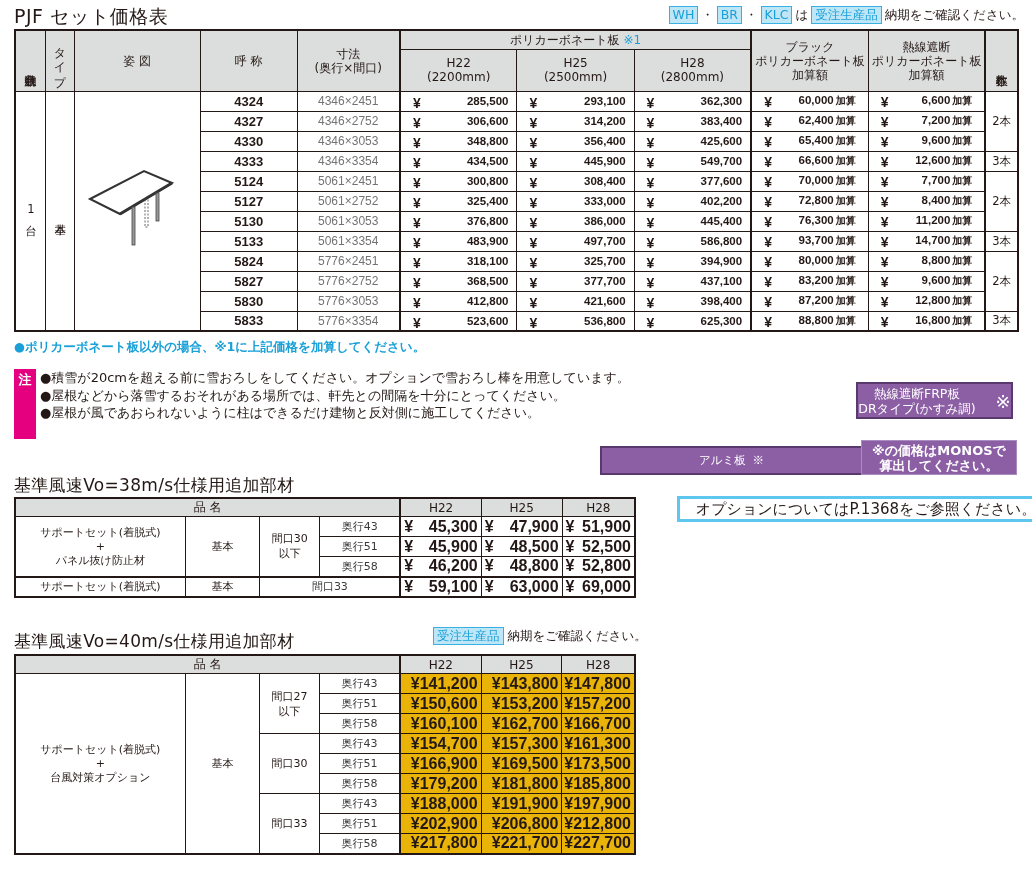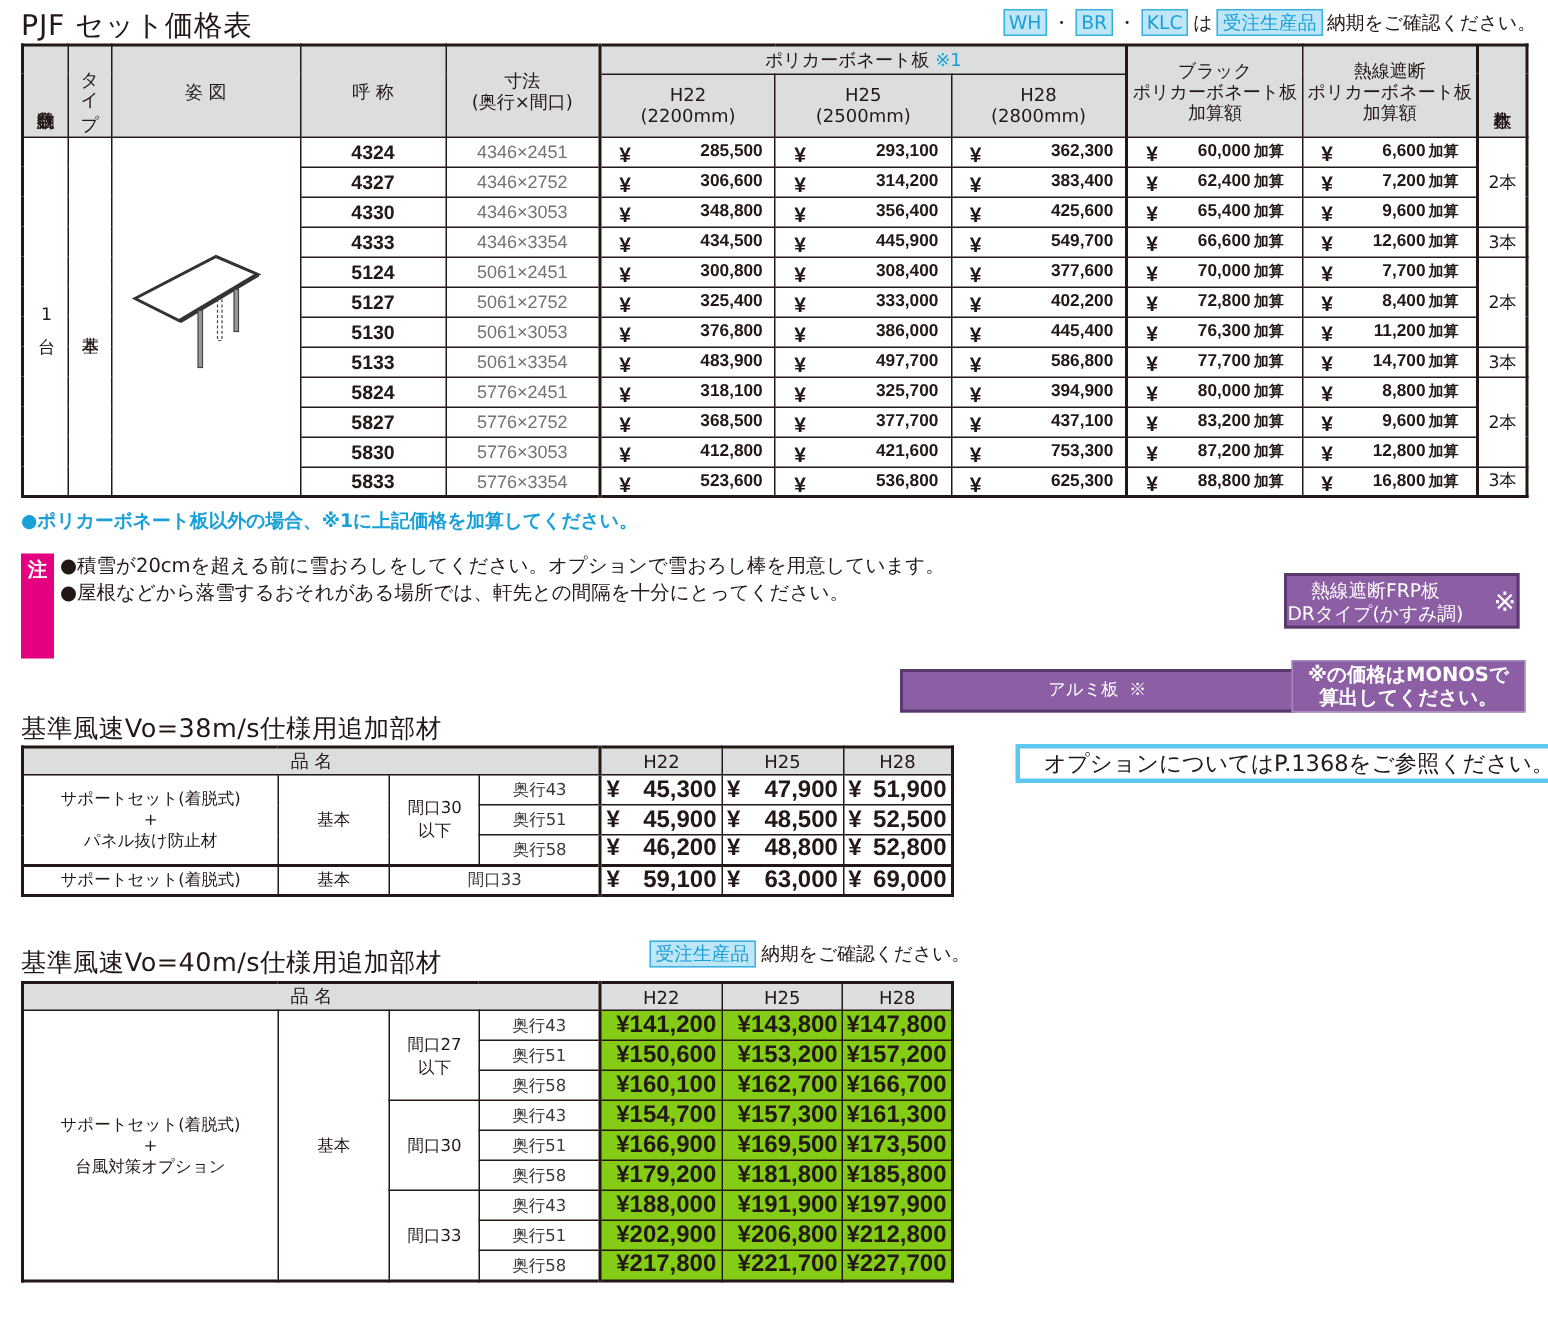--- a/index.html
+++ b/index.html
@@ -29,21 +29,21 @@
   .frp { left: 856px; top: 382px; width: 157px; height: 37px; font-size: 12.5px; line-height: 15px; padding-top: 2px; }
   .alumi { left: 600px; top: 446px; width: 263px; height: 29px; font-size: 11.5px; line-height: 25px; font-family: Liberation Mono, monospace; }
   .monos { left: 861px; top: 440px; width: 156px; height: 35px; font-size: 13px; line-height: 15px; padding-top: 2px; border: 1px solid #a98dc0; font-weight: bold; }
   .option-note { left: 677px; top: 496px; width: 378px; height: 26px; border: 3px solid #5ec7ef; font-size: 15px; text-align: center; line-height: 20px; }
   .sec-title { font-size: 17px; letter-spacing: 0.3px; }
   .sub { font-size: 12px; border: 2px solid #231815; font-family: "DejaVu Sans", sans-serif; }
   .sub th { background: #dcdddd; height: 18px; font-size: 12px; }
   .sub td { height: 20px; font-size: 11px; }
   .sub .p { font-family: "Liberation Sans", sans-serif; font-weight: bold; font-size: 16px; text-align: right; padding-right: 3px; white-space: nowrap; }
   .sub .p .yen { float: left; padding-left: 3px; }
-  .sub .blue { background: #84cc16; }
+  .sub .blue { background: #eab308; }
   .sub .blue .yen { float: none; padding-left: 0; }
   .sub .dep { font-family: "DejaVu Sans", sans-serif; color: #3a3a3a; font-size: 11px; }
   .t1 { left: 14px; top: 497px; width: 622px; }
   .t2 { left: 14px; top: 654px; width: 622px; }
   .s2note { left: 433px; top: 627px; font-size: 12.5px; display: flex; gap: 4px; align-items: center; }
 </style>
 </head>
 <body>
 
 <div class="abs title">PJF セット価格表</div>
@@ -186,21 +186,21 @@
         <td class="price"><span class="yen">¥</span><span>445,400</span></td>
         <td class="price addc thick-l"><span class="yen">¥</span><span>76,300</span><span class="add">加算</span></td>
         <td class="price addc"><span class="yen">¥</span><span>11,200</span><span class="add">加算</span></td>
       </tr>
       <tr style="border-bottom: 1px solid rgb(35, 24, 21);">
         <td class="code">5133</td>
         <td class="size">5061×3354</td>
         <td class="price thick-l"><span class="yen">¥</span><span>483,900</span></td>
         <td class="price"><span class="yen">¥</span><span>497,700</span></td>
         <td class="price"><span class="yen">¥</span><span>586,800</span></td>
-        <td class="price addc thick-l"><span class="yen">¥</span><span>77,700</span><span class="add">加算</span></td>
+        <td class="price addc thick-l"><span class="yen">¥</span><span>93,700</span><span class="add">加算</span></td>
         <td class="price addc"><span class="yen">¥</span><span>14,700</span><span class="add">加算</span></td>
         <td rowspan="1" class="thick-l">3本</td>
       </tr>
       <tr>
         <td class="code">5824</td>
         <td class="size">5776×2451</td>
         <td class="price thick-l"><span class="yen">¥</span><span>318,100</span></td>
         <td class="price"><span class="yen">¥</span><span>325,700</span></td>
         <td class="price"><span class="yen">¥</span><span>394,900</span></td>
         <td class="price addc thick-l"><span class="yen">¥</span><span>80,000</span><span class="add">加算</span></td>
@@ -214,21 +214,21 @@
         <td class="price"><span class="yen">¥</span><span>377,700</span></td>
         <td class="price"><span class="yen">¥</span><span>437,100</span></td>
         <td class="price addc thick-l"><span class="yen">¥</span><span>83,200</span><span class="add">加算</span></td>
         <td class="price addc"><span class="yen">¥</span><span>9,600</span><span class="add">加算</span></td>
       </tr>
       <tr>
         <td class="code">5830</td>
         <td class="size">5776×3053</td>
         <td class="price thick-l"><span class="yen">¥</span><span>412,800</span></td>
         <td class="price"><span class="yen">¥</span><span>421,600</span></td>
-        <td class="price"><span class="yen">¥</span><span>753,300</span></td>
+        <td class="price"><span class="yen">¥</span><span>398,400</span></td>
         <td class="price addc thick-l"><span class="yen">¥</span><span>87,200</span><span class="add">加算</span></td>
         <td class="price addc"><span class="yen">¥</span><span>12,800</span><span class="add">加算</span></td>
       </tr>
       <tr>
         <td class="code">5833</td>
         <td class="size">5776×3354</td>
         <td class="price thick-l"><span class="yen">¥</span><span>523,600</span></td>
         <td class="price"><span class="yen">¥</span><span>536,800</span></td>
         <td class="price"><span class="yen">¥</span><span>625,300</span></td>
         <td class="price addc thick-l"><span class="yen">¥</span><span>88,800</span><span class="add">加算</span></td>
@@ -238,20 +238,21 @@
     </tbody>
 </table>
 
 <div class="abs blue-note">●ポリカーボネート板以外の場合、※1に上記価格を加算してください。</div>
 
 <div class="abs notes">
   <div class="label">注</div>
   <ul>
     <li>●積雪が20cmを超える前に雪おろしをしてください。オプションで雪おろし棒を用意しています。</li>
     <li>●屋根などから落雪するおそれがある場所では、軒先との間隔を十分にとってください。</li>
+    <li>●屋根が風であおられないように柱はできるだけ建物と反対側に施工してください。</li>
   </ul>
 </div>
 
 <div class="abs purple frp">
   <div style="display:flex;justify-content:center;align-items:center;gap:20px">
     <div>
         <div>熱線遮断FRP板</div>
         <div>DRタイプ(かすみ調)</div>
       </div>
     <span style="font-size:18px">※</span>

